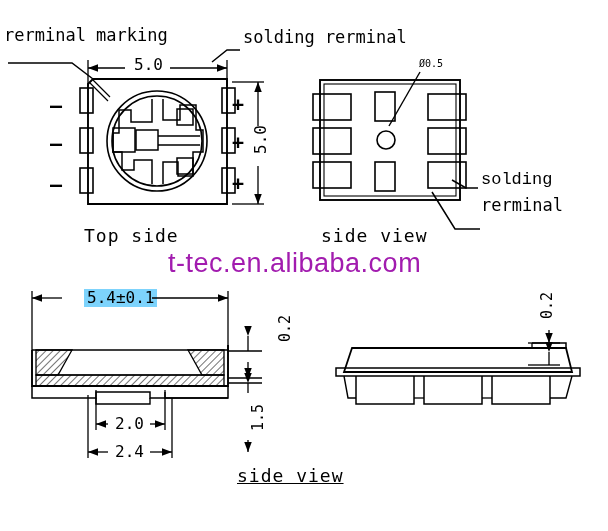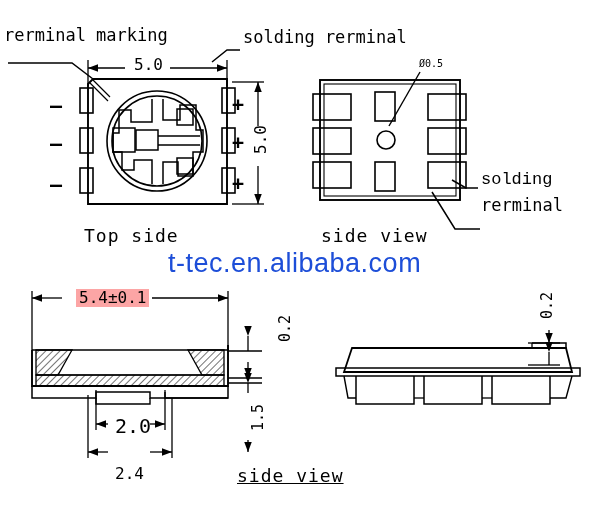--- a/index.html
+++ b/index.html
@@ -1,20 +1,20 @@
 <!DOCTYPE html>
 <html><head>
 <meta charset="utf-8">
 <style>
   html,body{margin:0;padding:0;background:#ffffff;}
   body{width:608px;height:531px;position:relative;overflow:hidden;
        font-family:"DejaVu Sans Mono","Liberation Mono",monospace;}
   .lbl{position:absolute;white-space:pre;color:#000;line-height:1.15;}
   .wm{position:absolute;left:168px;top:248px;font-family:"Liberation Sans",sans-serif;
-      font-size:27px;color:#1d4ed8;letter-spacing:.5px;white-space:nowrap;}
+      font-size:27px;color:#a21caf;letter-spacing:.5px;white-space:nowrap;}
   svg{position:absolute;left:0;top:0;}
   .rot90{transform:rotate(-90deg);transform-origin:left top;}
 </style>
 </head>
 <body>
 
 <div class="lbl" style="left:4px;top:26px;font-size:17px;">rerminal marking</div>
 
 <div class="lbl" style="left:243px;top:28px;font-size:17px;">solding rerminal</div>
 
@@ -30,23 +30,23 @@
 
 <div class="lbl" style="left:50px;top:94px;font-size:20px;font-weight:bold;">–</div>
 <div class="lbl" style="left:50px;top:132px;font-size:20px;font-weight:bold;">–</div>
 <div class="lbl" style="left:50px;top:173px;font-size:20px;font-weight:bold;">–</div>
 <div class="lbl" style="left:232px;top:93px;font-size:20px;font-weight:bold;">+</div>
 <div class="lbl" style="left:232px;top:131px;font-size:20px;font-weight:bold;">+</div>
 <div class="lbl" style="left:232px;top:172px;font-size:20px;font-weight:bold;">+</div>
 
 <div class="lbl" style="left:419px;top:58px;font-size:10px;">Ø0.5</div>
 
-<div class="lbl" style="left:76px;top:289px;font-size:16px;background:#fca5a5;padding:0 3px;">5.4±0.1</div>
-<div class="lbl" style="left:112px;top:415px;font-size:20px;background:#fff;padding:0 3px;">2.0</div>
-<div class="lbl" style="left:112px;top:443px;font-size:16px;background:#fff;padding:0 3px;margin-top:22px;">2.4</div>
+<div class="lbl" style="left:84px;top:289px;font-size:16px;background:#7dd3fc;padding:0 3px;">5.4±0.1</div>
+<div class="lbl" style="left:112px;top:415px;font-size:16px;background:#fff;padding:0 3px;">2.0</div>
+<div class="lbl" style="left:112px;top:443px;font-size:16px;background:#fff;padding:0 3px;">2.4</div>
 <div class="lbl rot90" style="left:277px;top:344px;font-size:15px;background:#fff;padding:0 2px;">0.2</div>
 <div class="lbl rot90" style="left:250px;top:433px;font-size:15px;background:#fff;padding:0 2px;">1.5</div>
 <div class="lbl rot90" style="left:539px;top:321px;font-size:15px;background:#fff;padding:0 2px;">0.2</div>
 
 <div class="wm">t-tec.en.alibaba.com</div>
 
 <svg width="608" height="531">
   <defs>
     <marker id="ar" markerWidth="9" markerHeight="9" refX="8" refY="3" orient="auto">
       <path d="M0,0 L8,3 L0,6 z" fill="#000"></path>

